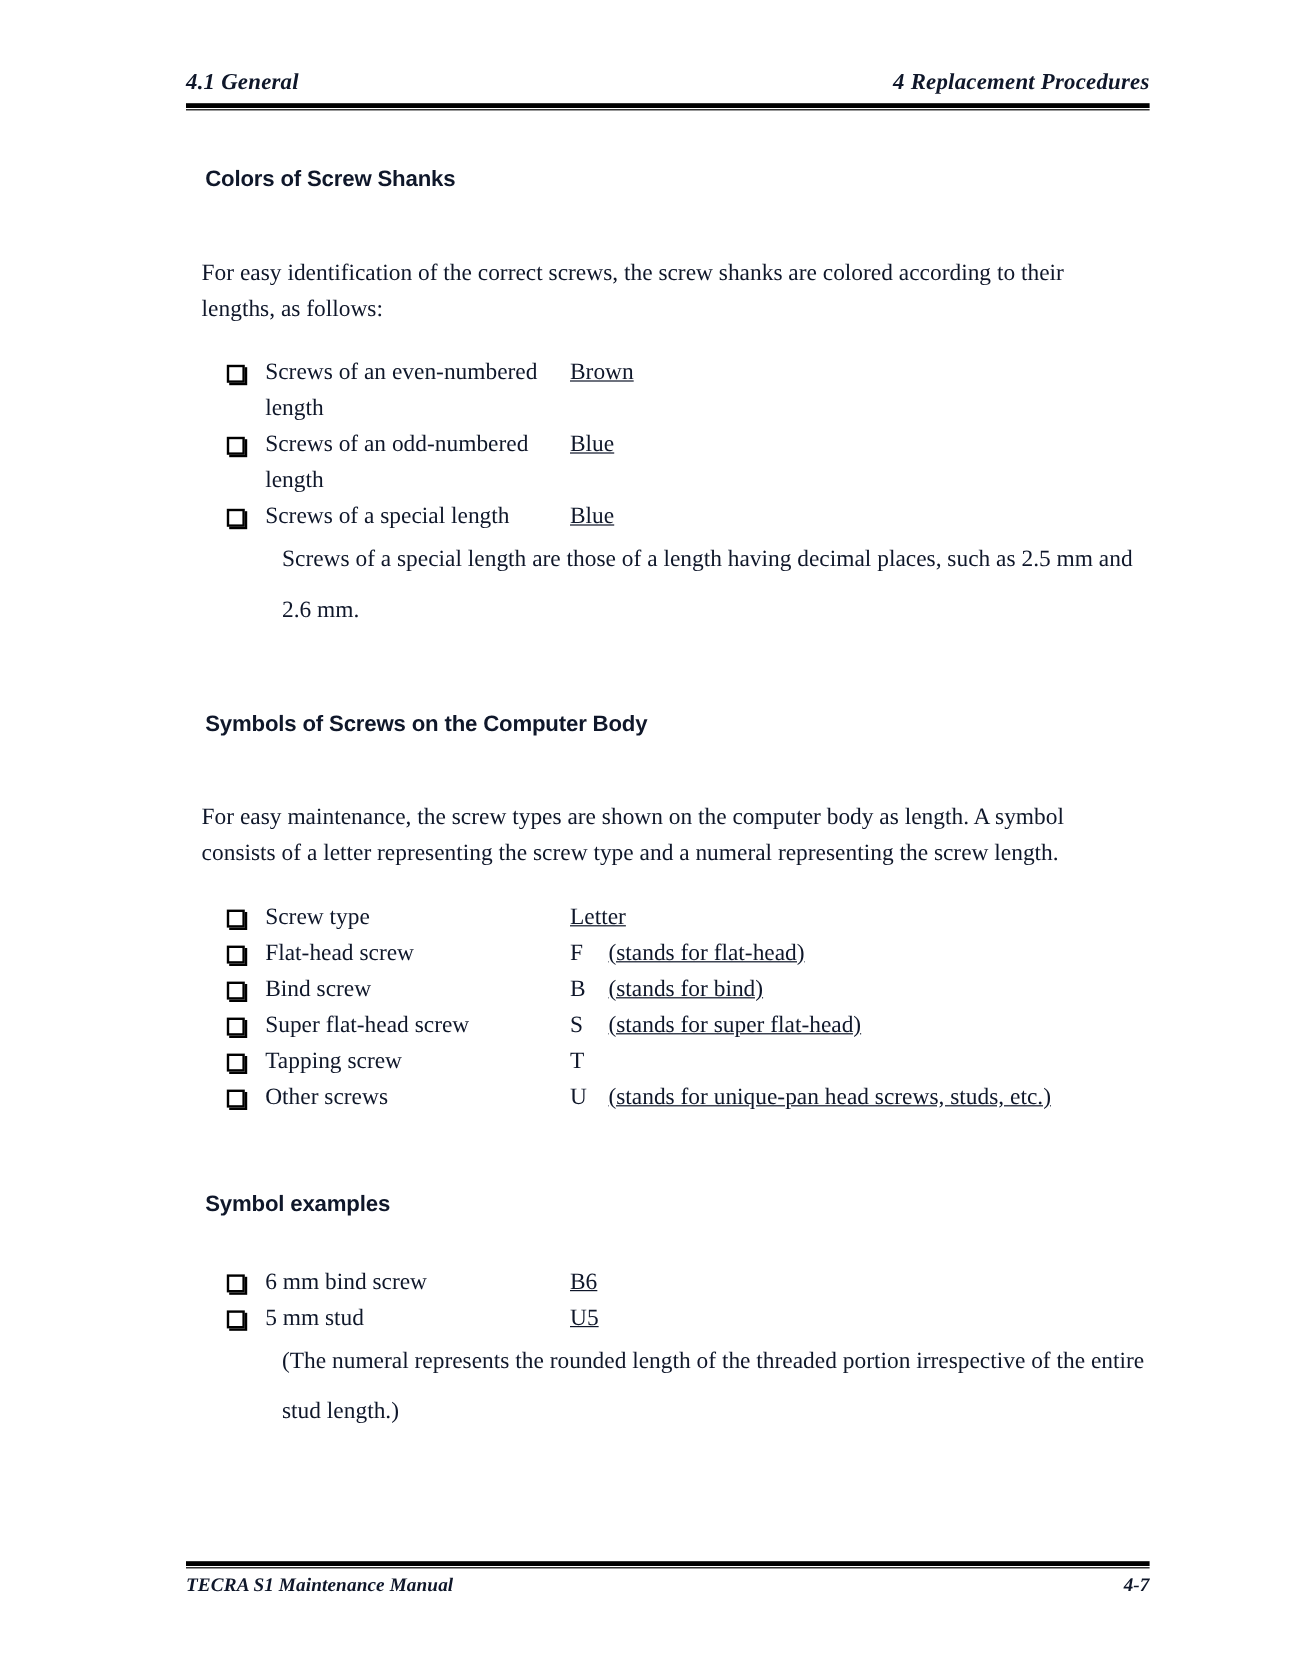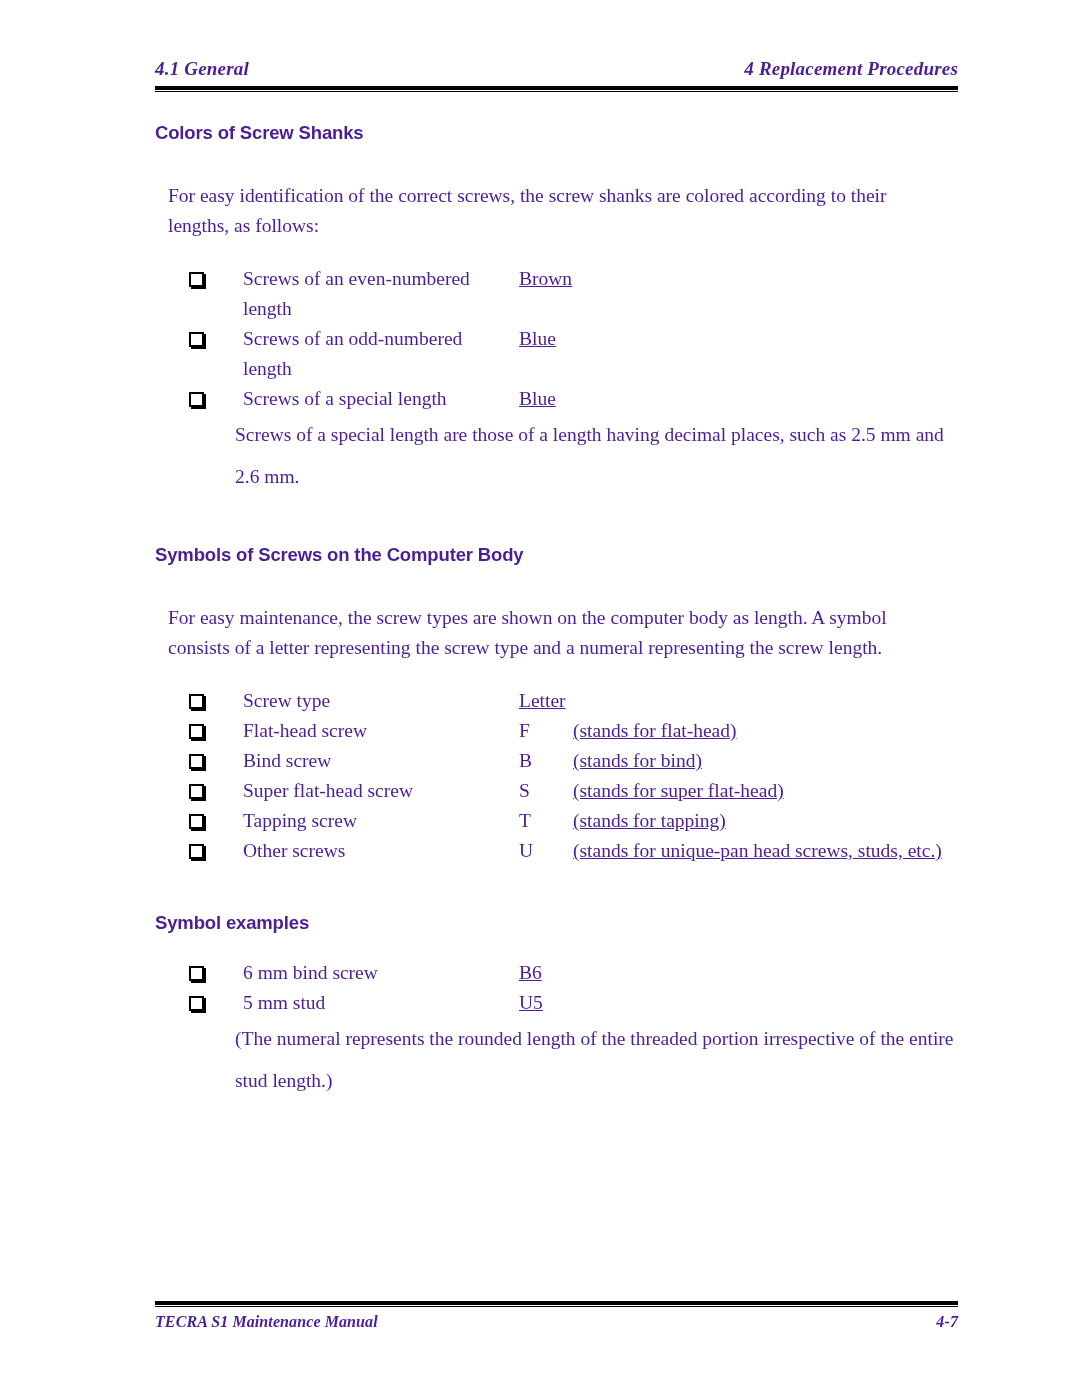--- a/index.html
+++ b/index.html
@@ -7,21 +7,21 @@
     padding: 0;
     background: #ffffff;
   }
   .page {
     position: relative;
     width: 1080px;
     height: 1397px;
     background: #ffffff;
     overflow: hidden;
     font-family: "Liberation Serif", "DejaVu Serif", serif;
-    color: #4c1d95;
+    color: #0f172a;
     border-radius: 13px;
   }
 
   
   .running-head {
     position: absolute;
     left: 155px;
     top: 58px;
     width: 803px;
     display: flex;
@@ -87,21 +87,21 @@
     position: absolute;
     left: 155px;
     top: 120px;
     width: 805px;
   }
 
   h2.section-heading {
     font-family: "Liberation Sans", "DejaVu Sans", sans-serif;
     font-weight: bold;
     font-size: 18.5px;
-    margin: 0;
+    margin: 16px;
     padding: 0;
     letter-spacing: -0.15px;
     line-height: 26px;
   }
 
   p.para {
     font-family: "Liberation Serif", "DejaVu Serif", serif;
     font-size: 19.5px;
     line-height: 30px;
     margin: 13px;
@@ -112,21 +112,20 @@
   .list {
     margin: 0;
     padding: 0;
   }
   .bullet-row {
     display: flex;
     align-items: flex-start;
     font-family: "Liberation Serif", "DejaVu Serif", serif;
     font-size: 19.5px;
     line-height: 30px;
-    gap: 22px;
   }
   .bullet-glyph {
     flex: 0 0 auto;
     width: 32px;
     margin-left: 34px;
     font-family: "DejaVu Sans", sans-serif;
     font-size: 15px;
     line-height: 30px;
     position: relative;
   }
@@ -244,21 +243,20 @@
         <span class="bullet-glyph"><i class="sq"></i></span>
         <span class="bullet-label">Super flat-head screw</span>
         <span class="bullet-value">S</span>
         <span class="bullet-note">(stands for super flat-head)</span>
       </div>
 
       <div class="bullet-row">
         <span class="bullet-glyph"><i class="sq"></i></span>
         <span class="bullet-label">Tapping screw</span>
         <span class="bullet-value">T</span>
-        <span class="bullet-note">(stands for tapping)</span>
       </div>
 
       <div class="bullet-row">
         <span class="bullet-glyph"><i class="sq"></i></span>
         <span class="bullet-label">Other screws</span>
         <span class="bullet-value">U</span>
         <span class="bullet-note">(stands for unique-pan head screws, studs, etc.)</span>
       </div>
     </div>
 

